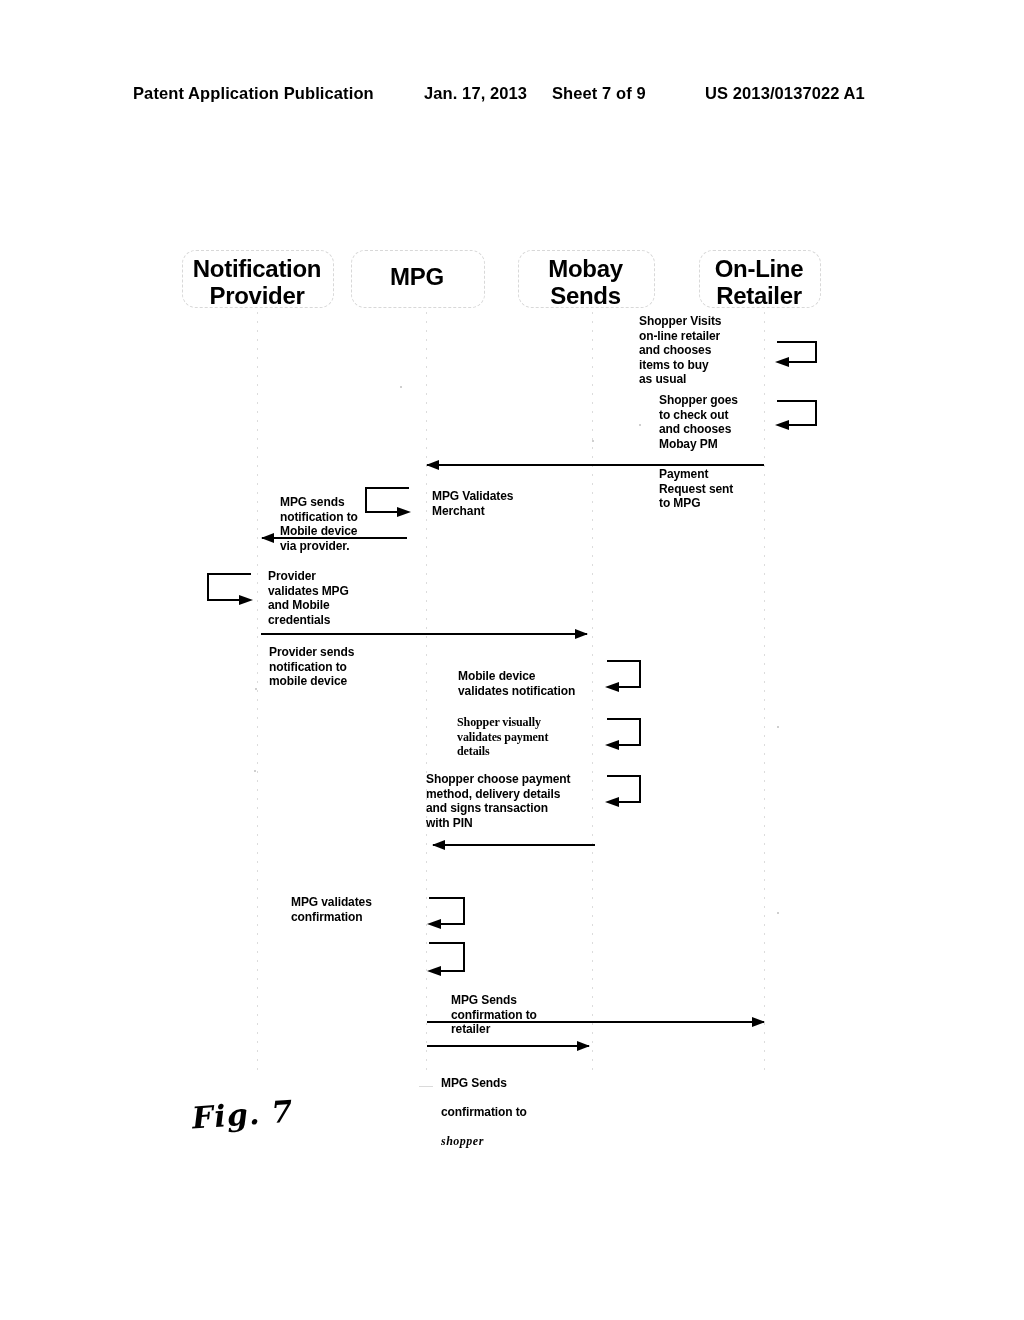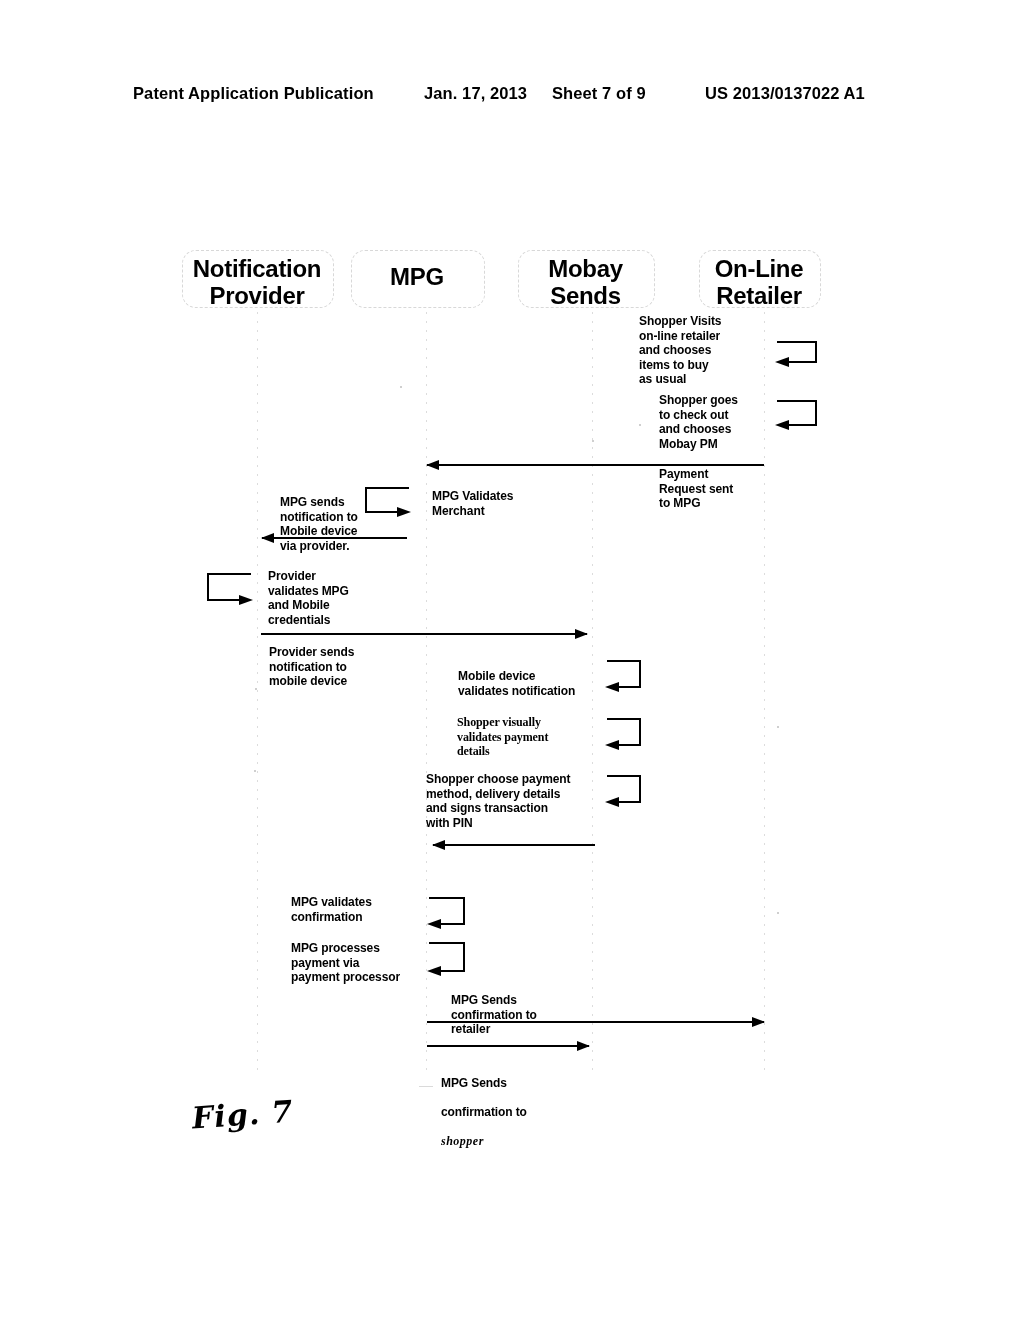--- a/index.html
+++ b/index.html
@@ -235,23 +235,20 @@
 
   <div class="tbox" style="left:262px;top:895px;width:120px;">MPG validates
 confirmation</div>
   <div class="loop" style="left:400px;top:897px;width:36px;height:28px;">
     <div class="top"></div>
       <div class="side"></div>
       <div class="bot"></div>
       <div class="ah"></div>
   </div>
 
-  <div class="tbox" style="left:262px;top:941px;width:130px;">MPG processes
-payment via
-payment processor</div>
   <div class="loop" style="left:400px;top:942px;width:36px;height:30px;">
     <div class="top"></div>
       <div class="side"></div>
       <div class="bot"></div>
       <div class="ah"></div>
   </div>
 
   <div class="tbox" style="left:422px;top:993px;width:130px;">MPG Sends
 confirmation to
 retailer</div>

